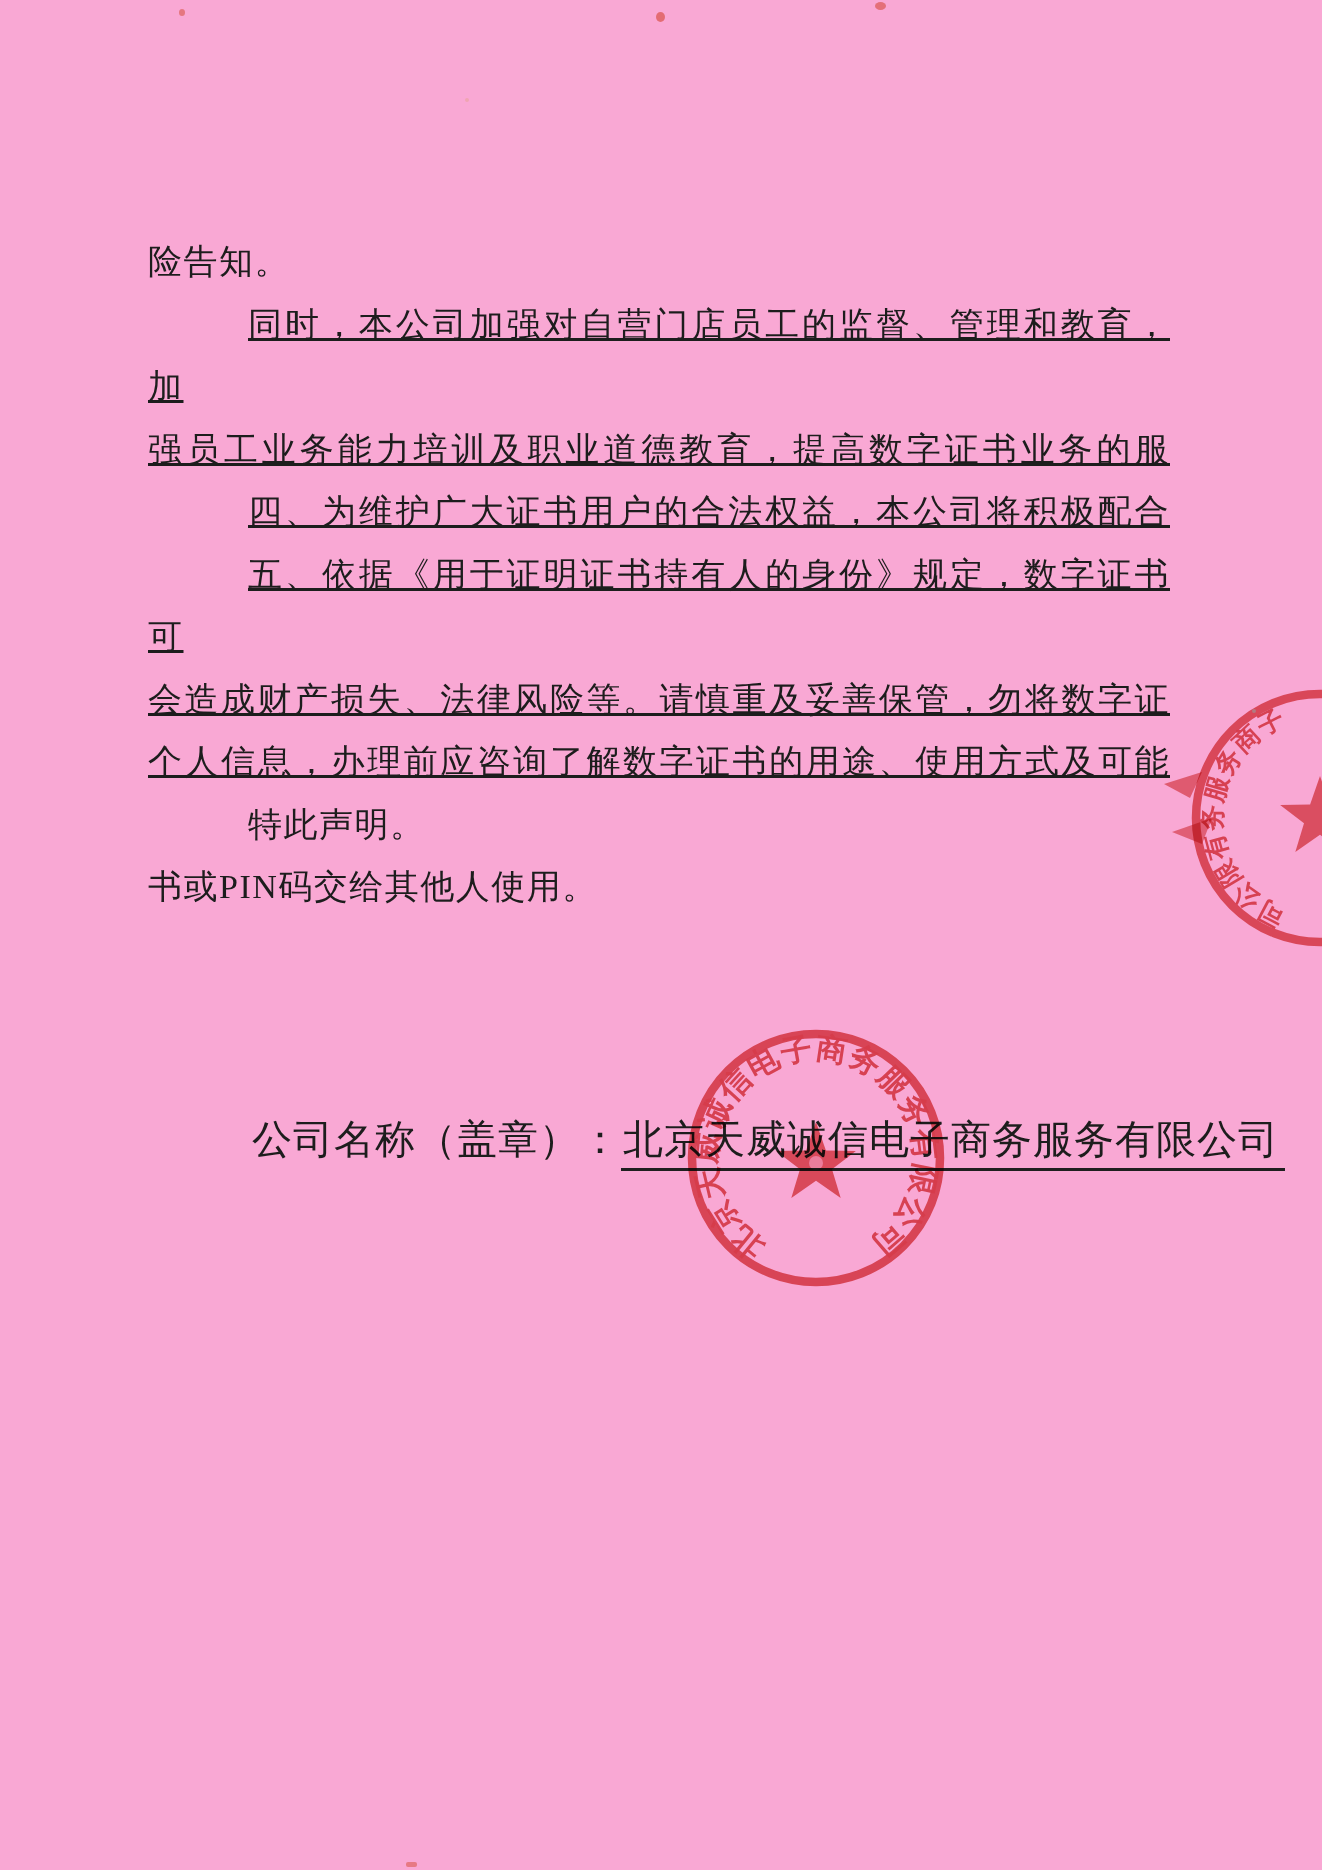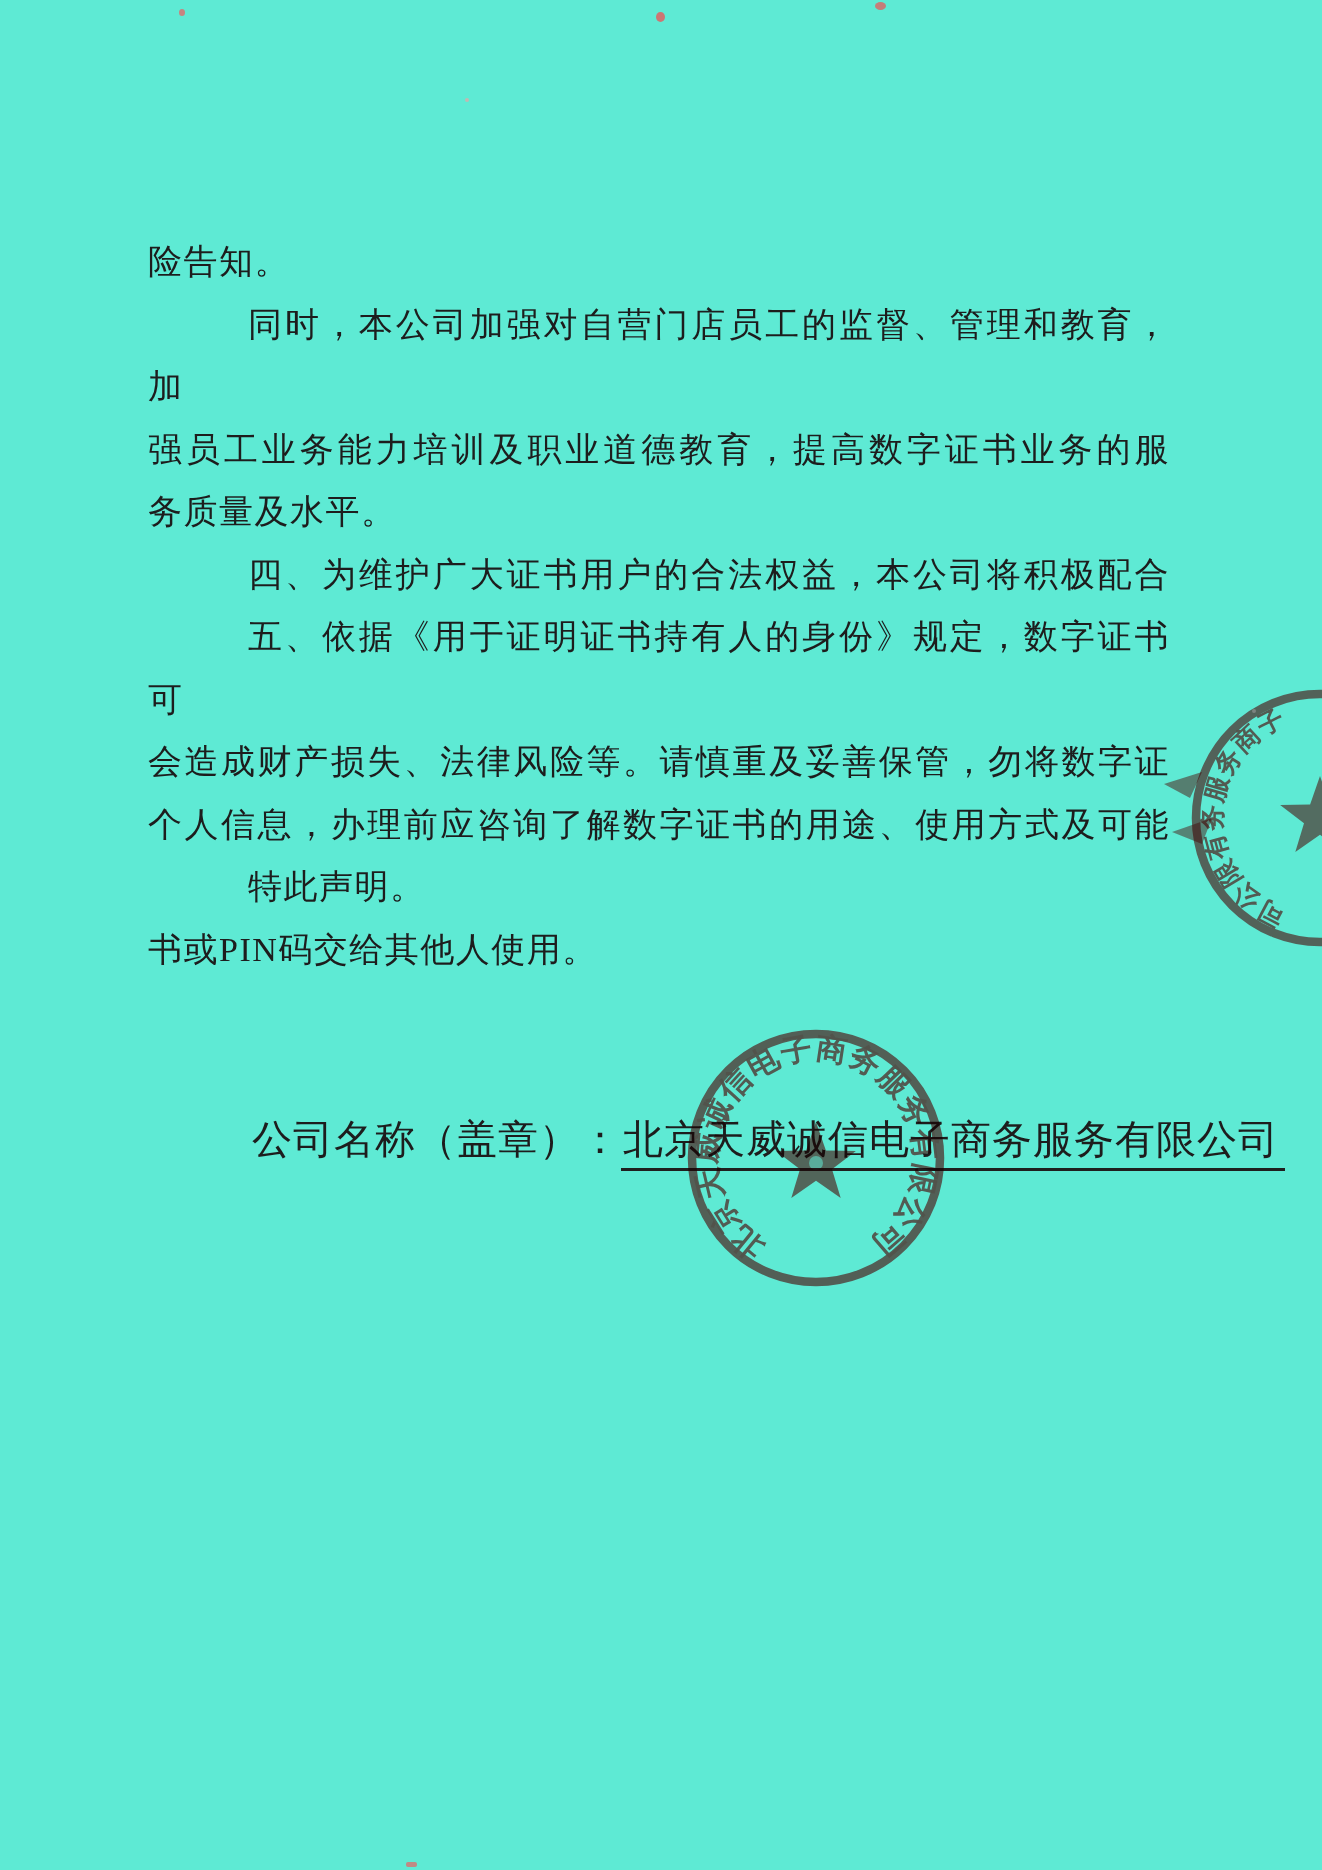--- a/index.html
+++ b/index.html
@@ -1,40 +1,41 @@
 <!DOCTYPE html>
 <html><head>
 <meta charset="utf-8">
 <style>
   html,body { margin:0; padding:0; background:#e8e8e8; }
   .page {
     position:relative;
     width:1322px; height:1870px;
     margin:0 auto;
-    background:#5eead4;
+    background:#f9a8d4;
     overflow:hidden;
     font-family:"Liberation Serif","DejaVu Serif",serif;
   }
 
   
   .doc-body {
     position:absolute;
     left:148px; top:231px;
     width:1022px;
     font-size:34px;
     line-height:62.5px;
     letter-spacing:1.5px;
     color:#1d1d1d;
   }
   .line { white-space:nowrap; }
   .line.justify {
     white-space:normal;
     text-align:justify;
     text-align-last:justify;
     text-justify:inter-character;
+    text-decoration:underline;
   }
   .line.indent { padding-left:100px; }
   .line.justify.indent { padding-left:0; text-indent:100px; }
 
   
   .signature {
     position:absolute;
     left:252px; top:1112px;
     font-size:40px;
     letter-spacing:1px;
@@ -67,21 +68,20 @@
 </style>
 </head>
 <body>
 
 <div class="page">
 
   <div class="doc-body">
     <div class="line">险告知。</div>
     <div class="line justify indent">同时，本公司加强对自营门店员工的监督、管理和教育，加</div>
     <div class="line justify">强员工业务能力培训及职业道德教育，提高数字证书业务的服</div>
-    <div class="line">务质量及水平。</div>
     <div class="line justify indent">四、为维护广大证书用户的合法权益，本公司将积极配合</div>
     <div class="line justify indent">五、依据《用于证明证书持有人的身份》规定，数字证书可</div>
     <div class="line justify">会造成财产损失、法律风险等。请慎重及妥善保管，勿将数字证</div>
     <div class="line justify">个人信息，办理前应咨询了解数字证书的用途、使用方式及可能</div>
     <div class="line indent">特此声明。</div>
     <div class="line">书或PIN码交给其他人使用。</div>
   </div>
 
   <div class="signature">
     <span>公司名称（盖章）：</span><span class="company">北京天威诚信电子商务服务有限公司</span>

